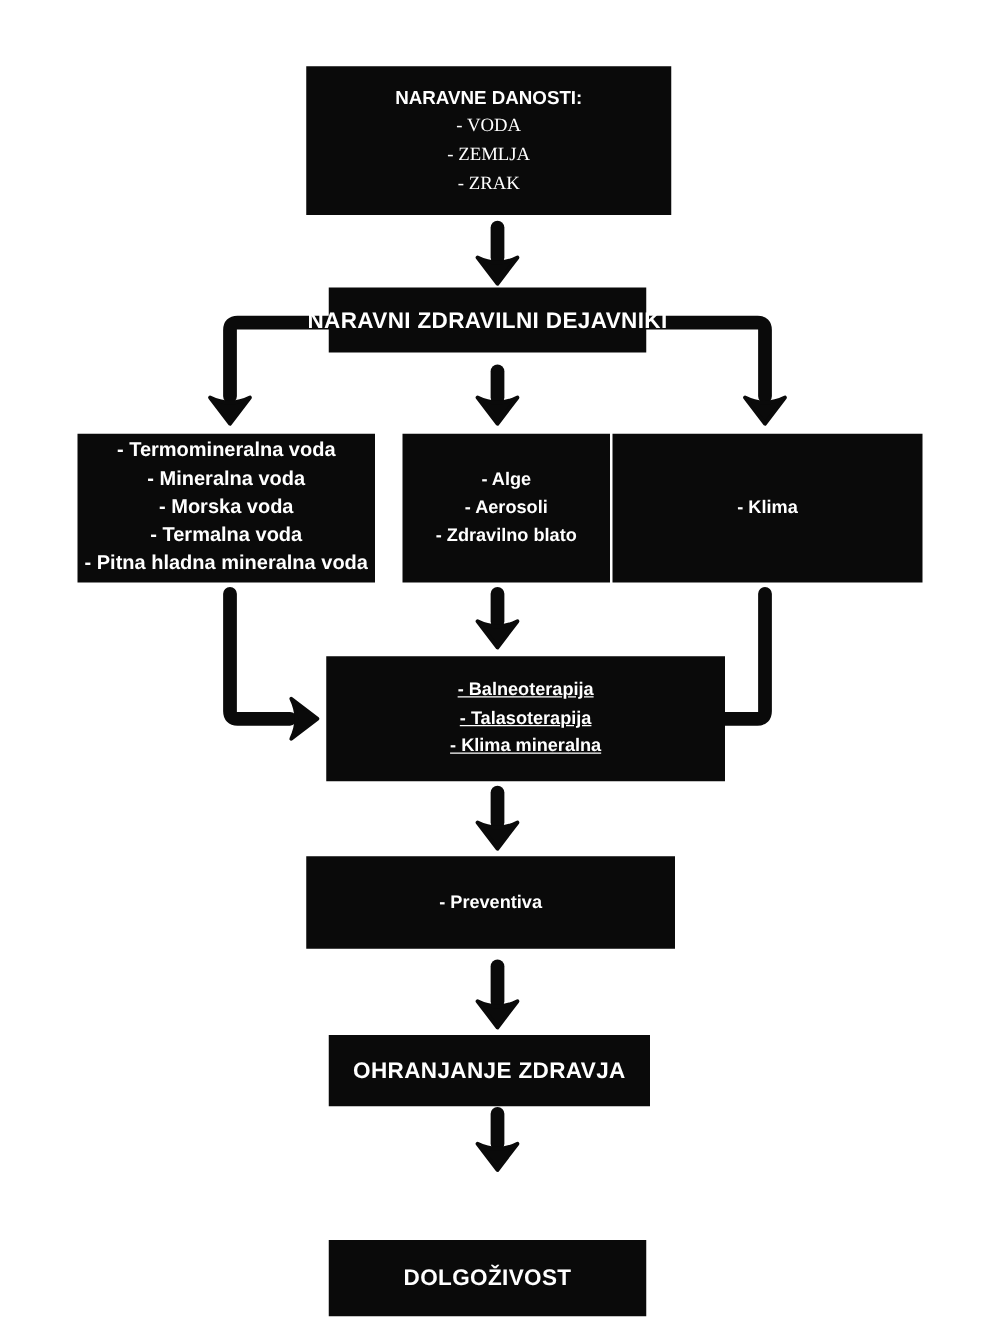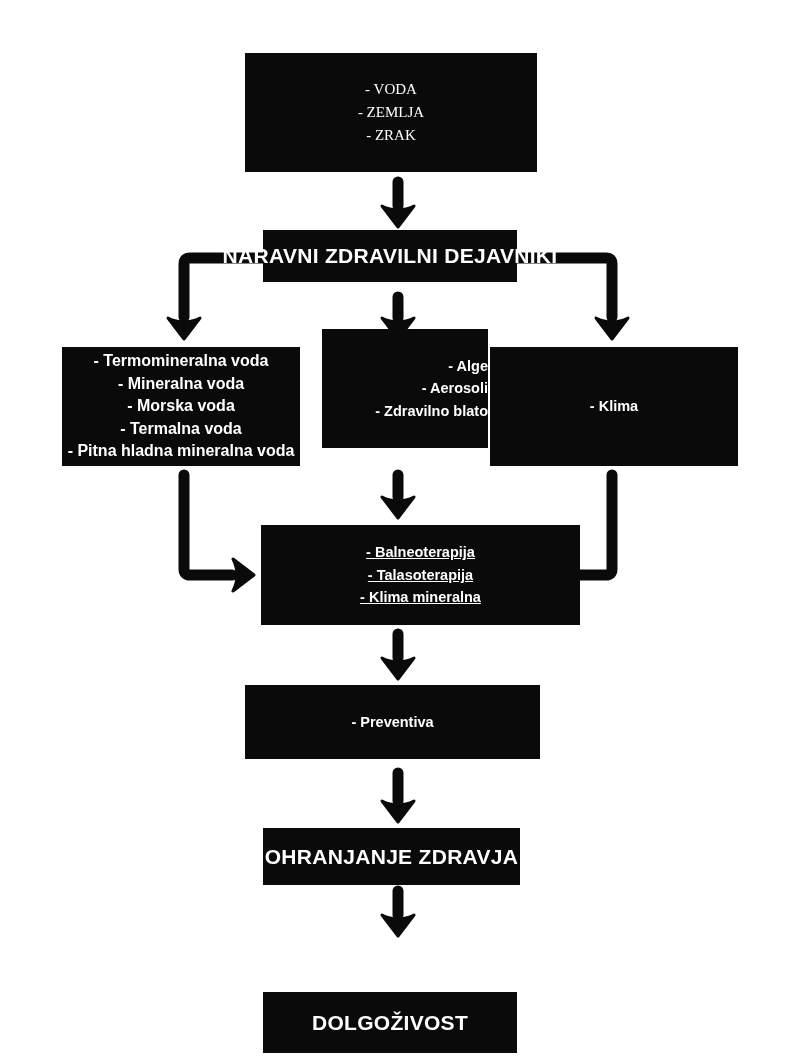--- a/index.html
+++ b/index.html
@@ -56,30 +56,30 @@
     font-size: 15px;
     font-weight: bold;
     line-height: 23px;
     white-space: nowrap;
   }
   .node .plain {
     font-weight: normal;
     font-family: Liberation Serif, serif;
   }
   .node .title {
-    font-size: 21px;
+    font-size: 18px;
     font-weight: bold;
     letter-spacing: 0.3px;
     white-space: nowrap;
   }
   
   #node-naravne     { left: 245px; top: 53px;  width: 292px; height: 119px; }
   #node-dejavniki   { left: 263px; top: 230px; width: 254px; height: 52px;  }
   #node-vode        { left: 62px;  top: 347px; width: 238px; height: 119px; }
-  #node-alge        { left: 322px; top: 329px; width: 166px; height: 119px; align-items: flex-end; }
+  #node-alge        { left: 322px; top: 347px; width: 166px; height: 119px; }
   #node-klima       { left: 490px; top: 347px; width: 248px; height: 119px; }
   #node-terapije    { left: 261px; top: 525px; width: 319px; height: 100px; text-decoration: underline; }
   #node-preventiva  { left: 245px; top: 685px; width: 295px; height: 74px;  }
   #node-ohranjanje  { left: 263px; top: 828px; width: 257px; height: 57px;  }
   #node-dolgozivost { left: 263px; top: 992px; width: 254px; height: 61px;  }
   #node-vode .line  { font-size: 16px; }
 </style>
 </head>
 <body>
 
@@ -132,20 +132,21 @@
       <path class="head" d="M398,822 L382,801 Q398,809 414,801 Z"></path>
     </g>
 
     <g>
       <path class="shaft" d="M398,891 L398,915"></path>
       <path class="head" d="M398,936 L382,915 Q398,923 414,915 Z"></path>
     </g>
   </svg>
 
   <div class="node" id="node-naravne">
+    <div class="heading">NARAVNE DANOSTI:</div>
     <div class="heading plain">- VODA</div>
     <div class="heading plain">- ZEMLJA</div>
     <div class="heading plain">- ZRAK</div>
   </div>
 
   <div class="node" id="node-dejavniki">
     <div class="title">NARAVNI ZDRAVILNI DEJAVNIKI</div>
   </div>
 
   <div class="node" id="node-vode">

